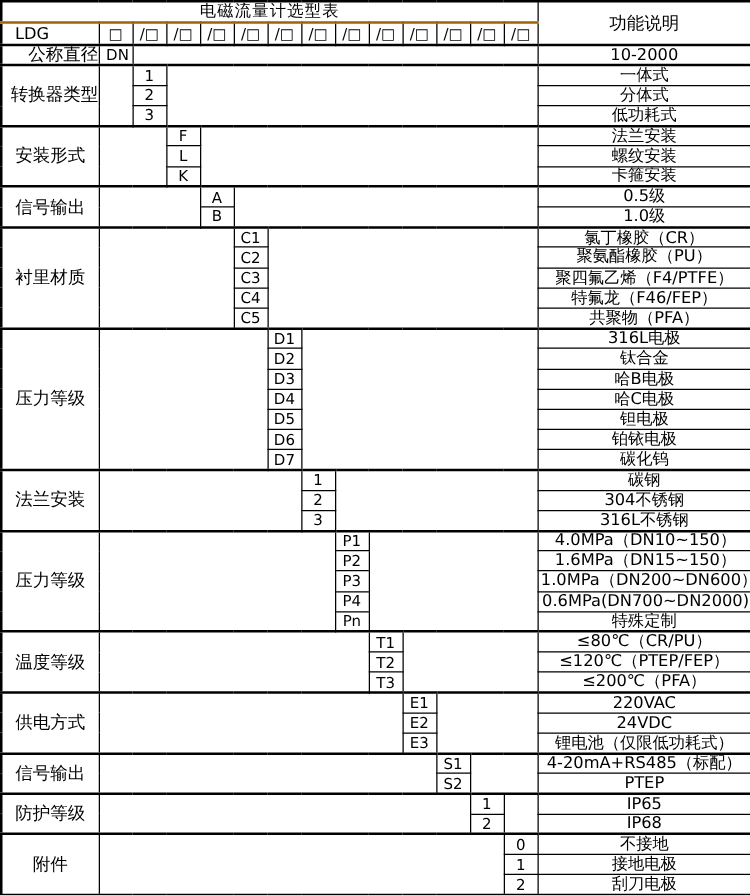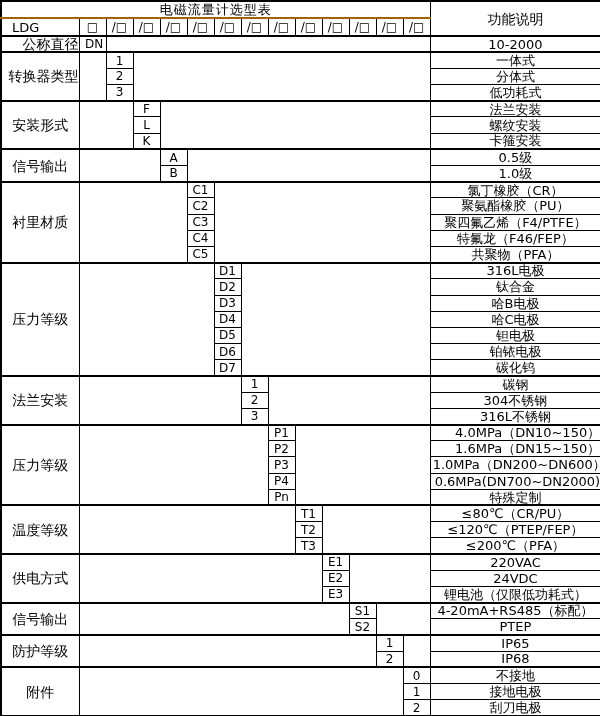--- a/index.html
+++ b/index.html
@@ -39,21 +39,21 @@
     text-align: left;
     padding-left: 10px;
     font-size: 13px;
   }
   td.box-cell, td.slot-cell { font-size: 12px; }
   td.label-cell { font-size: 14px; }
   td.label-cell.left { text-align: right; padding-left: 2px; }
   td.code-cell { font-size: 12px; }
   td.code-cell.left { text-align: center; padding-left: 3px; }
   td.desc-cell { font-size: 13px; }
-  td.desc-cell.left { text-align: right; padding-left: 2px; }
+  td.desc-cell.left { text-align: center; padding-left: 2px; }
   tr.section-start > td { border-top: 2px solid #000; }
 </style>
 </head>
 <body>
 
 <table class="sel-table">
   <colgroup>
     <col style="width:78px">
     <col style="width:27px">
     <col style="width:27px">

